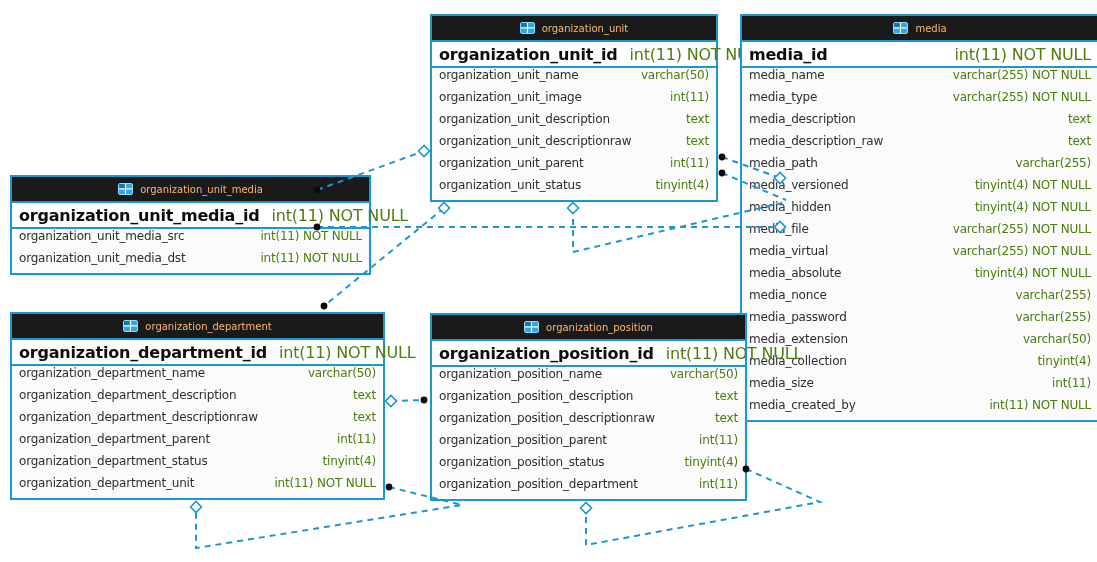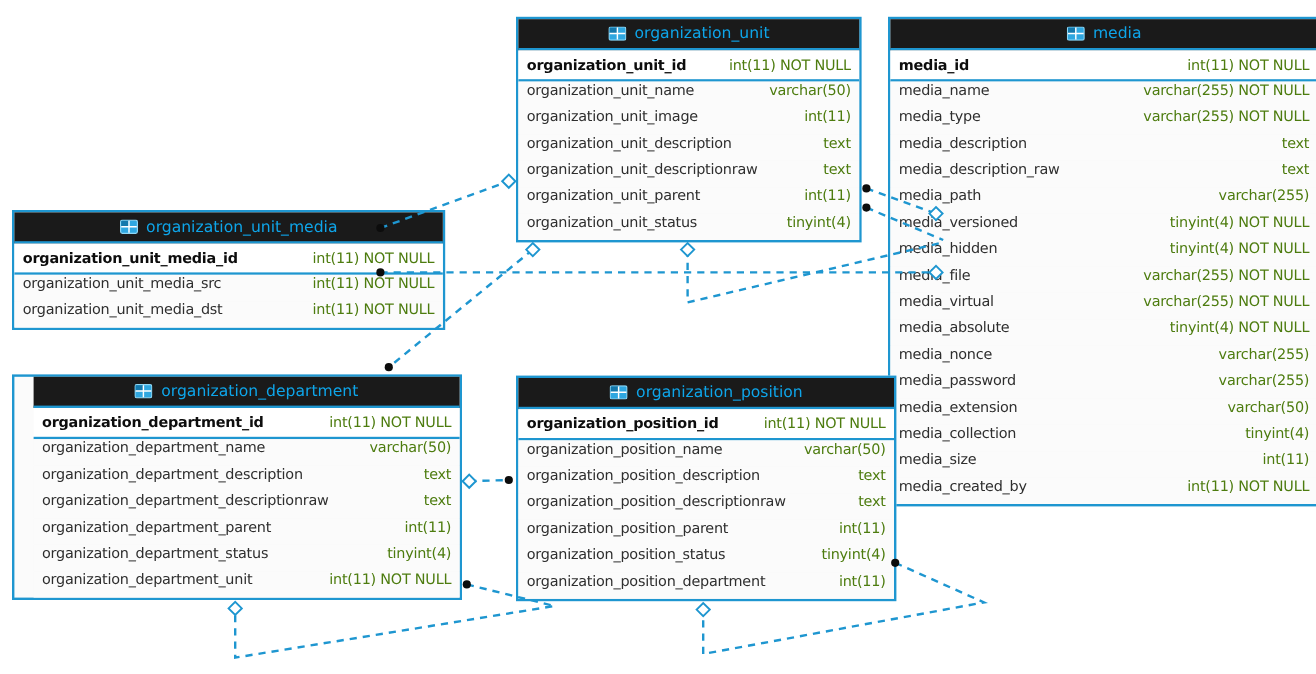--- a/index.html
+++ b/index.html
@@ -7,30 +7,30 @@
     position:relative;width:1097px;height:562px;overflow:hidden;background:#ffffff;
     font-family:"DejaVu Sans","Liberation Sans",sans-serif;
   }
   .tbl{
     position:absolute;box-sizing:border-box;
     border:2px solid var(--accent);
     background:#fbfbfb;
   }
   .tbl-header{
     box-sizing:border-box;height:26px;
-    background:var(--headerbg);color:#0ea5e9;
+    background:var(--headerbg);color:#fdba74;
     display:flex;align-items:center;justify-content:center;gap:7px;
-    font-size:13px;letter-spacing:0;white-space:nowrap;
+    font-size:10px;letter-spacing:0;white-space:nowrap;
     border-bottom:2px solid var(--accent);
   }
   .tbl-icon{flex:0 0 auto;display:block;}
   .pk-row{
     box-sizing:border-box;height:26px;background:#ffffff;
     display:flex;align-items:center;justify-content:space-between;
-    padding:0 7px;font-size:12px;white-space:nowrap;letter-spacing:-0.2px;
+    padding:0 7px;font-size:16px;white-space:nowrap;letter-spacing:-0.2px;
     border-bottom:2px solid var(--accent);
   }
   .pk-row .col-name{font-weight:bold;color:#0d0d0d;}
   .col-row{
     box-sizing:border-box;height:22px;background:#fbfbfb;
     display:flex;justify-content:space-between;
     padding:0 7px;font-size:12px;white-space:nowrap;letter-spacing:-0.2px;
   }
   .col-name{color:#2e2e2e;}
   .col-type{color:#4d7c0f;margin-left:12px;}
@@ -175,21 +175,21 @@
       </div>
       <div class="col-row">
         <span class="col-name">organization_unit_media_src</span>
         <span class="col-type">int(11) NOT NULL</span>
       </div>
       <div class="col-row">
         <span class="col-name">organization_unit_media_dst</span>
         <span class="col-type">int(11) NOT NULL</span>
       </div>
     </div>
-    <div class="tbl" style="left: 10px; top: 312px; width: 375px; padding-left: 16px;">
+    <div class="tbl" style="left: 10px; top: 312px; width: 375px;">
       <div class="tbl-header">
         <svg class="tbl-icon" width="15" height="12" viewBox="0 0 15 12">
           <rect x="0.5" y="0.5" width="14" height="11" rx="1.5" fill="#2fa7e0" stroke="#8ed7f5" stroke-width="1"></rect>
           <rect x="1" y="1" width="6.2" height="4.6" fill="#1478ab"></rect>
           <line x1="1" y1="5.9" x2="14" y2="5.9" stroke="#ffffff" stroke-width="1.2"></line>
           <line x1="7.5" y1="1" x2="7.5" y2="11" stroke="#ffffff" stroke-width="1.2"></line>
         </svg>
         <span>organization_department</span>
       </div>
       <div class="pk-row">

